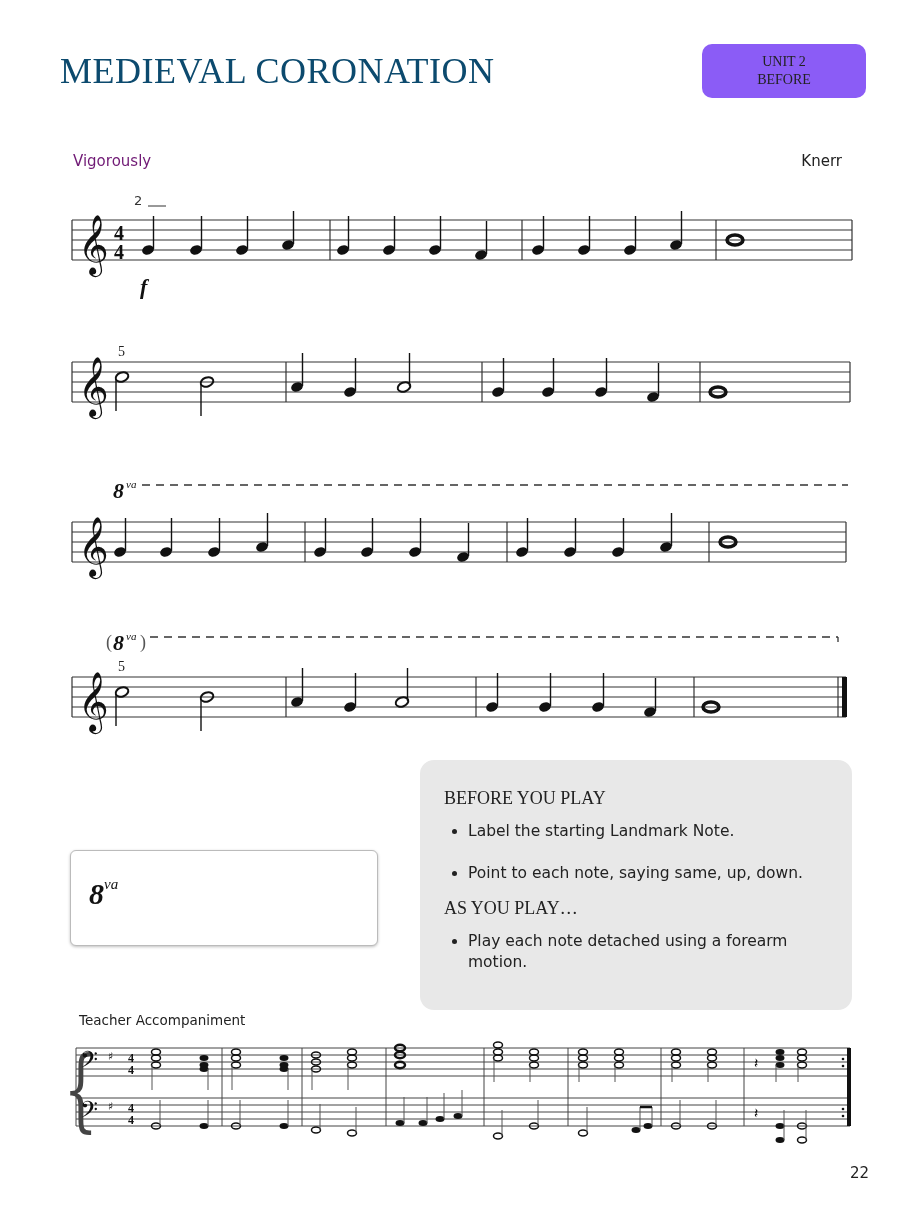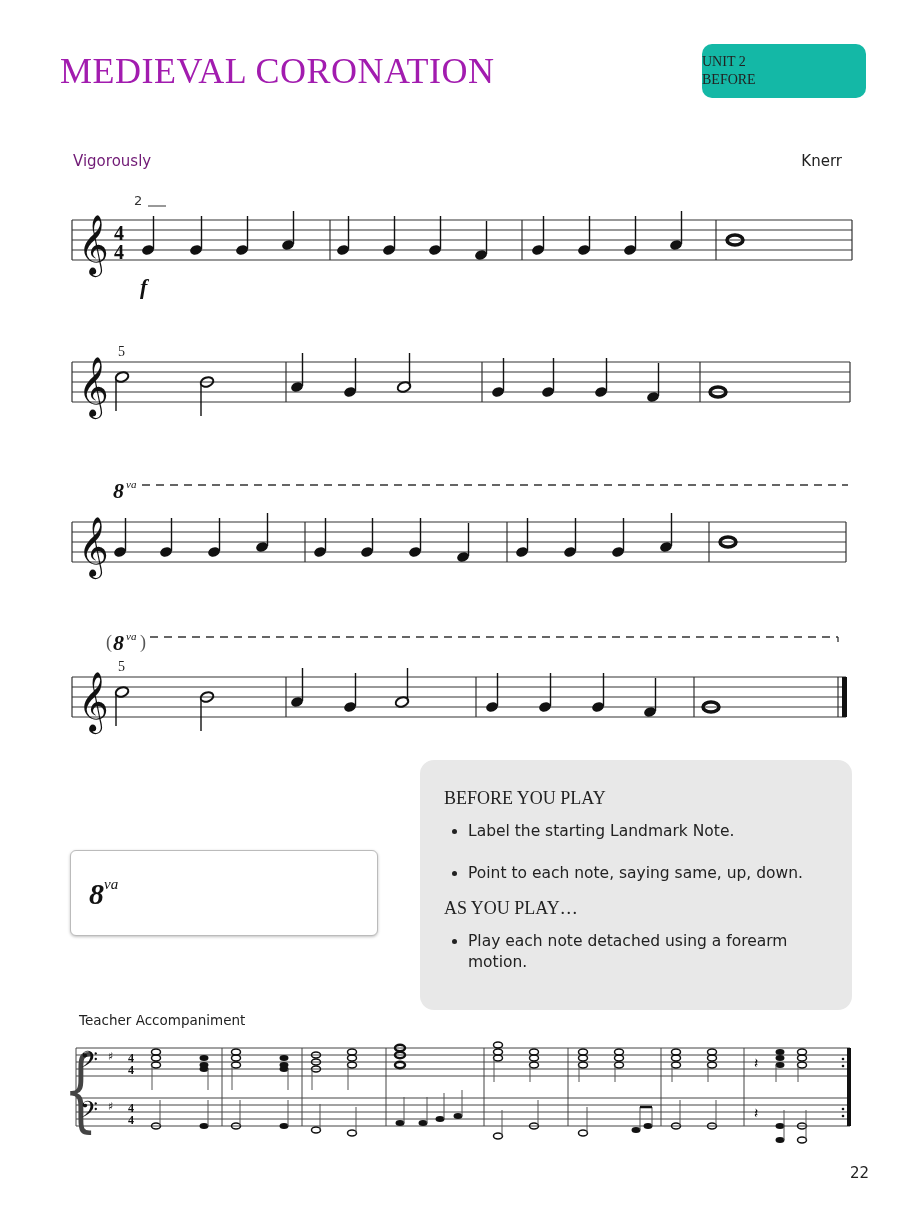--- a/index.html
+++ b/index.html
@@ -1,27 +1,27 @@
 <!DOCTYPE html>
 <html><head>
 <meta charset="utf-8">
 <style>
   html,body{margin:0;padding:0;background:#fff;}
   body{width:920px;height:1224px;position:relative;overflow:hidden;font-family:"DejaVu Sans",sans-serif;color:#111;}
-  .title{position:absolute;left:60px;top:50px;font-family:"Liberation Serif",serif;font-size:36px;letter-spacing:0.5px;color:#a21caf;}
-  .unit-badge{position:absolute;left:702px;top:44px;width:164px;height:54px;background:#14b8a6;border-radius:10px;font-family:"Liberation Serif",serif;font-size:14px;line-height:18px;padding-top:9px;box-sizing:border-box;color:#222;}
+  .title{position:absolute;left:60px;top:50px;font-family:"Liberation Serif",serif;font-size:36px;letter-spacing:0.5px;color:#0c4a6e;}
+  .unit-badge{position:absolute;left:702px;top:44px;width:164px;height:54px;background:#8b5cf6;border-radius:10px;text-align:center;font-family:"Liberation Serif",serif;font-size:14px;line-height:18px;padding-top:9px;box-sizing:border-box;color:#222;}
   .tempo{position:absolute;left:73px;top:152px;font-size:15px;color:#701a75;}
   .composer{position:absolute;right:78px;top:152px;font-size:15px;color:#222;text-align:right;}
   .staff-svg{position:absolute;left:0;top:0;}
   .box-before{position:absolute;left:420px;top:760px;width:432px;height:250px;background:#e8e8e8;border-radius:14px;box-sizing:border-box;padding:28px 24px;}
   .box-before h3{margin:0 0 12px 0;font-family:"Liberation Serif",serif;font-weight:normal;font-size:18px;color:#222;}
   .box-before ul{margin:0 0 14px 0;padding-left:24px;}
   .box-before li{font-size:15.5px;line-height:21px;margin-bottom:21px;color:#222;}
   .box-before li:last-child{margin-bottom:0;}
-  .box-8va{position:absolute;left:70px;top:850px;width:308px;height:86px;border:1.5px solid #bbb;border-radius:6px;box-shadow:0 1px 3px rgba(0,0,0,0.25);background:#fff;box-sizing:border-box;}
+  .box-8va{position:absolute;left:70px;top:850px;width:308px;height:96px;border:1.5px solid #bbb;border-radius:6px;box-shadow:0 1px 3px rgba(0,0,0,0.25);background:#fff;box-sizing:border-box;}
   .box-8va .sym{position:absolute;left:18px;top:26px;font-family:"Liberation Serif",serif;font-style:italic;font-weight:bold;font-size:30px;}
   .box-8va .sym sup{font-size:15px;font-weight:normal;position:relative;top:-4px;}
   .box-8va .txt{position:absolute;left:63px;top:16px;font-size:15.5px;line-height:21px;color:#222;width:236px;}
   .teacher{position:absolute;left:79px;top:1012px;font-size:13.5px;color:#222;}
   .page-num{position:absolute;left:850px;top:1164px;font-size:15px;color:#222;}
 </style>
 </head>
 <body>
 
 <div class="title">MEDIEVAL CORONATION</div>

